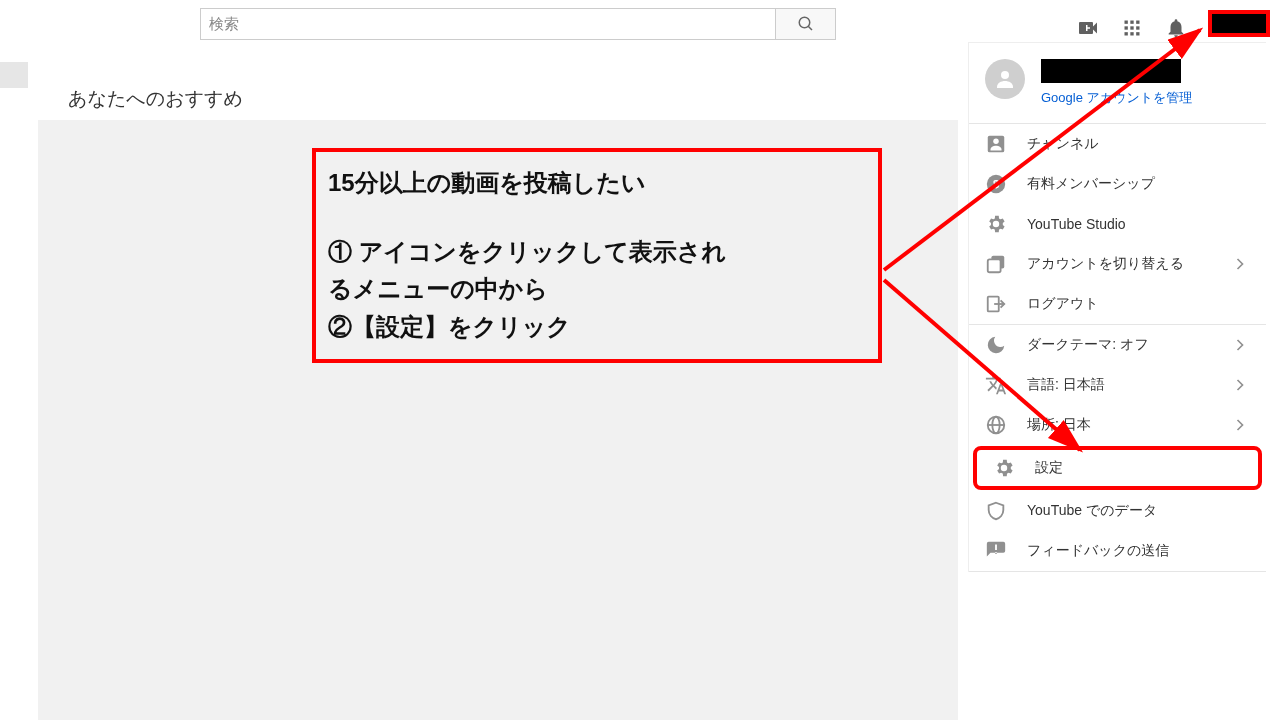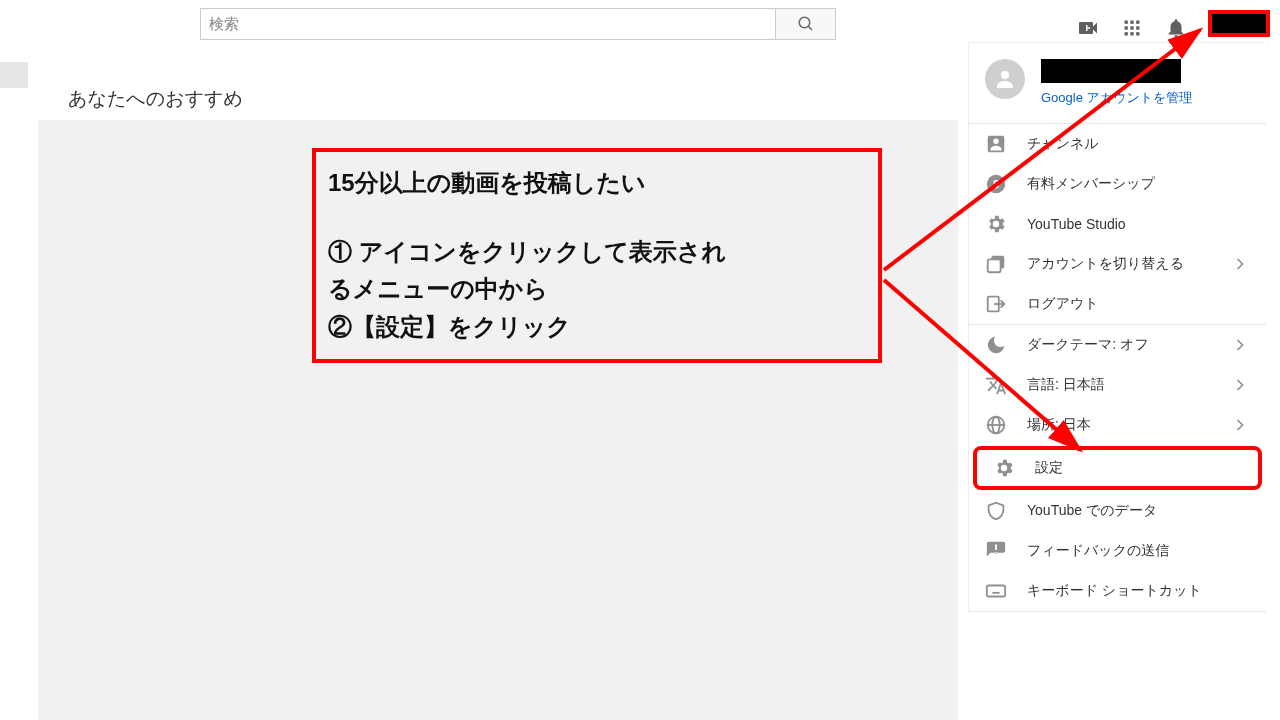--- a/index.html
+++ b/index.html
@@ -220,33 +220,20 @@
       </span>
     <span>YouTube でのデータ</span>
   </div>
   <div class="am-item">
     <span class="am-icon">
         <svg width="22" height="22" viewBox="0 0 24 24" fill="#909090">
           <path d="M20 2H4a2 2 0 0 0-2 2v14l4-4h14a2 2 0 0 0 2-2V4a2 2 0 0 0-2-2zM13 11h-2V5h2v6zm0 4h-2v-2h2v2z"></path>
         </svg>
       </span>
     <span>フィードバックの送信</span>
-  </div>
-  <div class="am-item">
-    <span class="am-icon">
-        <svg width="22" height="22" viewBox="0 0 24 24" fill="none" stroke="#909090" stroke-width="2">
-          <rect x="2" y="6" width="20" height="12" rx="2"></rect>
-          <line x1="6" y1="10" x2="6" y2="10"></line>
-          <line x1="10" y1="10" x2="10" y2="10"></line>
-          <line x1="14" y1="10" x2="14" y2="10"></line>
-          <line x1="18" y1="10" x2="18" y2="10"></line>
-          <line x1="8" y1="14" x2="16" y2="14"></line>
-        </svg>
-      </span>
-    <span>キーボード ショートカット</span>
   </div>
   <div class="am-sep"></div>
 </div>
 
 <svg class="arrow" style="left:0;top:0" width="1280" height="720">
   <defs>
       <marker id="ah1" markerWidth="10" markerHeight="10" refX="8" refY="3" orient="auto">
         <path d="M0,0 L0,6 L9,3 z" fill="#f00"></path>
       </marker>
     </defs>

